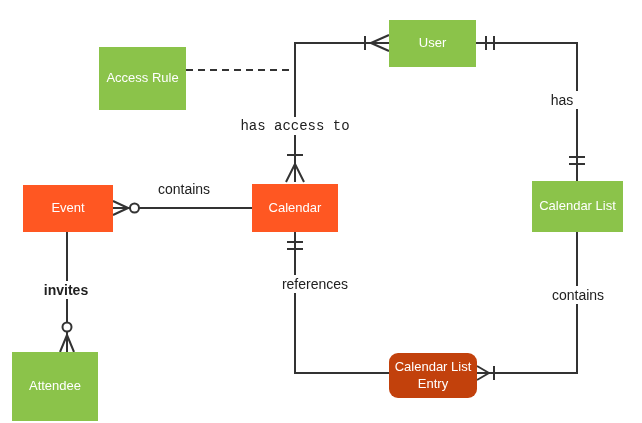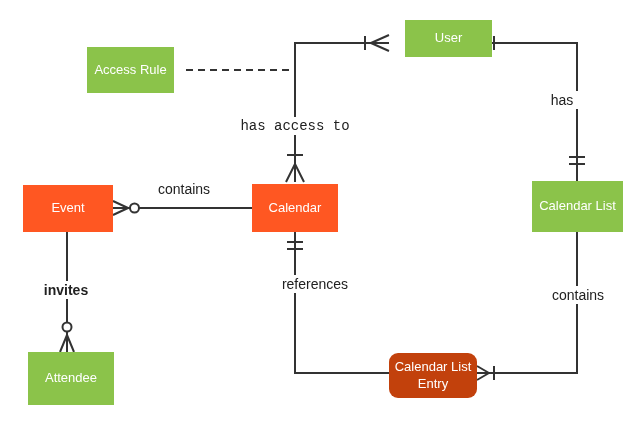--- a/index.html
+++ b/index.html
@@ -144,33 +144,33 @@
   <div class="rel-label" style="left:578px; top:295px;">contains</div>
 
   <div class="entity" style="left: 252px; top: 184px; width: 86px; height: 48px; background-color: rgb(255, 87, 34);">
     <span>Calendar</span>
   </div>
 
   <div class="entity" style="left: 23px; top: 185px; width: 90px; height: 47px; background-color: rgb(255, 87, 34);">
     <span>Event</span>
   </div>
 
-  <div class="entity" style="left: 87px; top: 47px; width: 87px; height: 46px; background-color: rgb(139, 195, 74);">
+  <div class="entity" style="left: 99px; top: 47px; width: 87px; height: 63px; background-color: rgb(139, 195, 74);">
     <span>Access Rule</span>
   </div>
 
-  <div class="entity" style="left: 389px; top: 20px; width: 87px; height: 37px; background-color: rgb(139, 195, 74); margin-left: 16px;">
+  <div class="entity" style="left: 389px; top: 20px; width: 87px; height: 47px; background-color: rgb(139, 195, 74);">
     <span>User</span>
   </div>
 
   <div class="entity" style="left: 532px; top: 181px; width: 91px; height: 51px; background-color: rgb(139, 195, 74); text-align: right;">
     <span>Calendar List</span>
   </div>
 
   <div class="entity" style="left: 389px; top: 353px; width: 88px; height: 45px; background-color: #c2410c; border-radius: 9px;">
     <span>Calendar List Entry</span>
   </div>
 
-  <div class="entity" style="left: 28px; top: 352px; width: 86px; height: 53px; background-color: rgb(139, 195, 74);">
+  <div class="entity" style="left: 12px; top: 352px; width: 86px; height: 69px; background-color: rgb(139, 195, 74);">
     <span>Attendee</span>
   </div>
 
 </div>
 
 </body></html>

